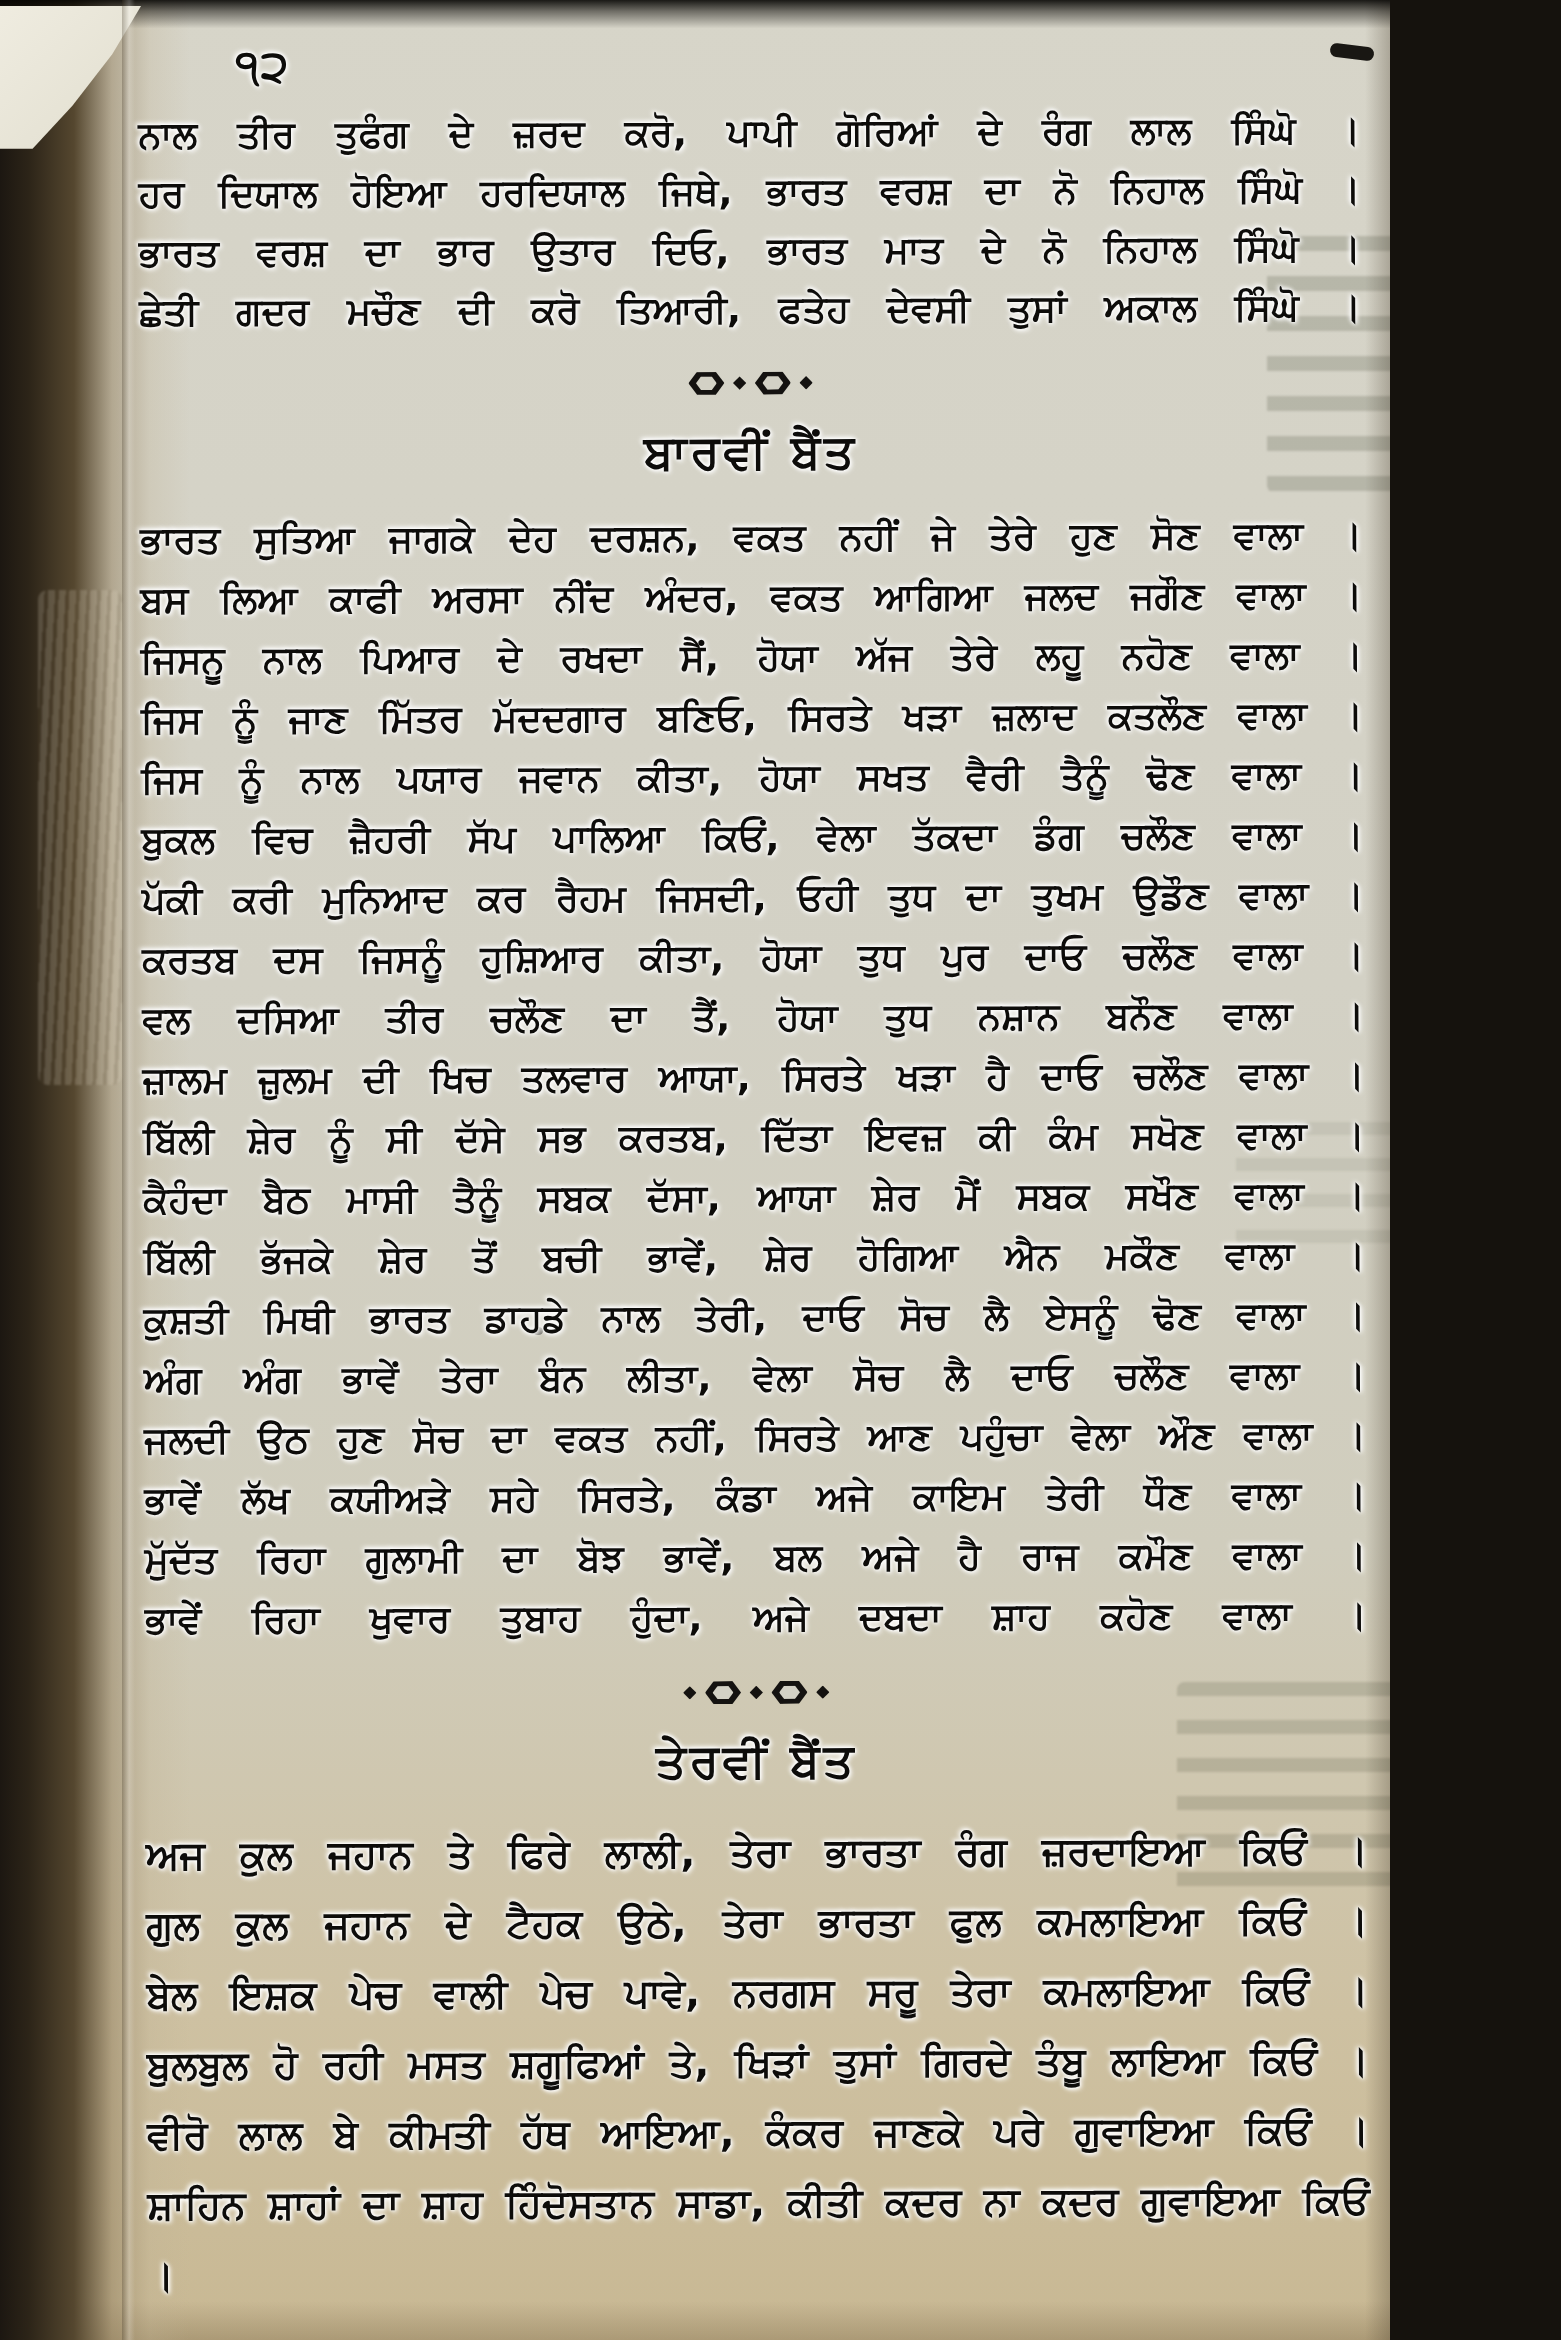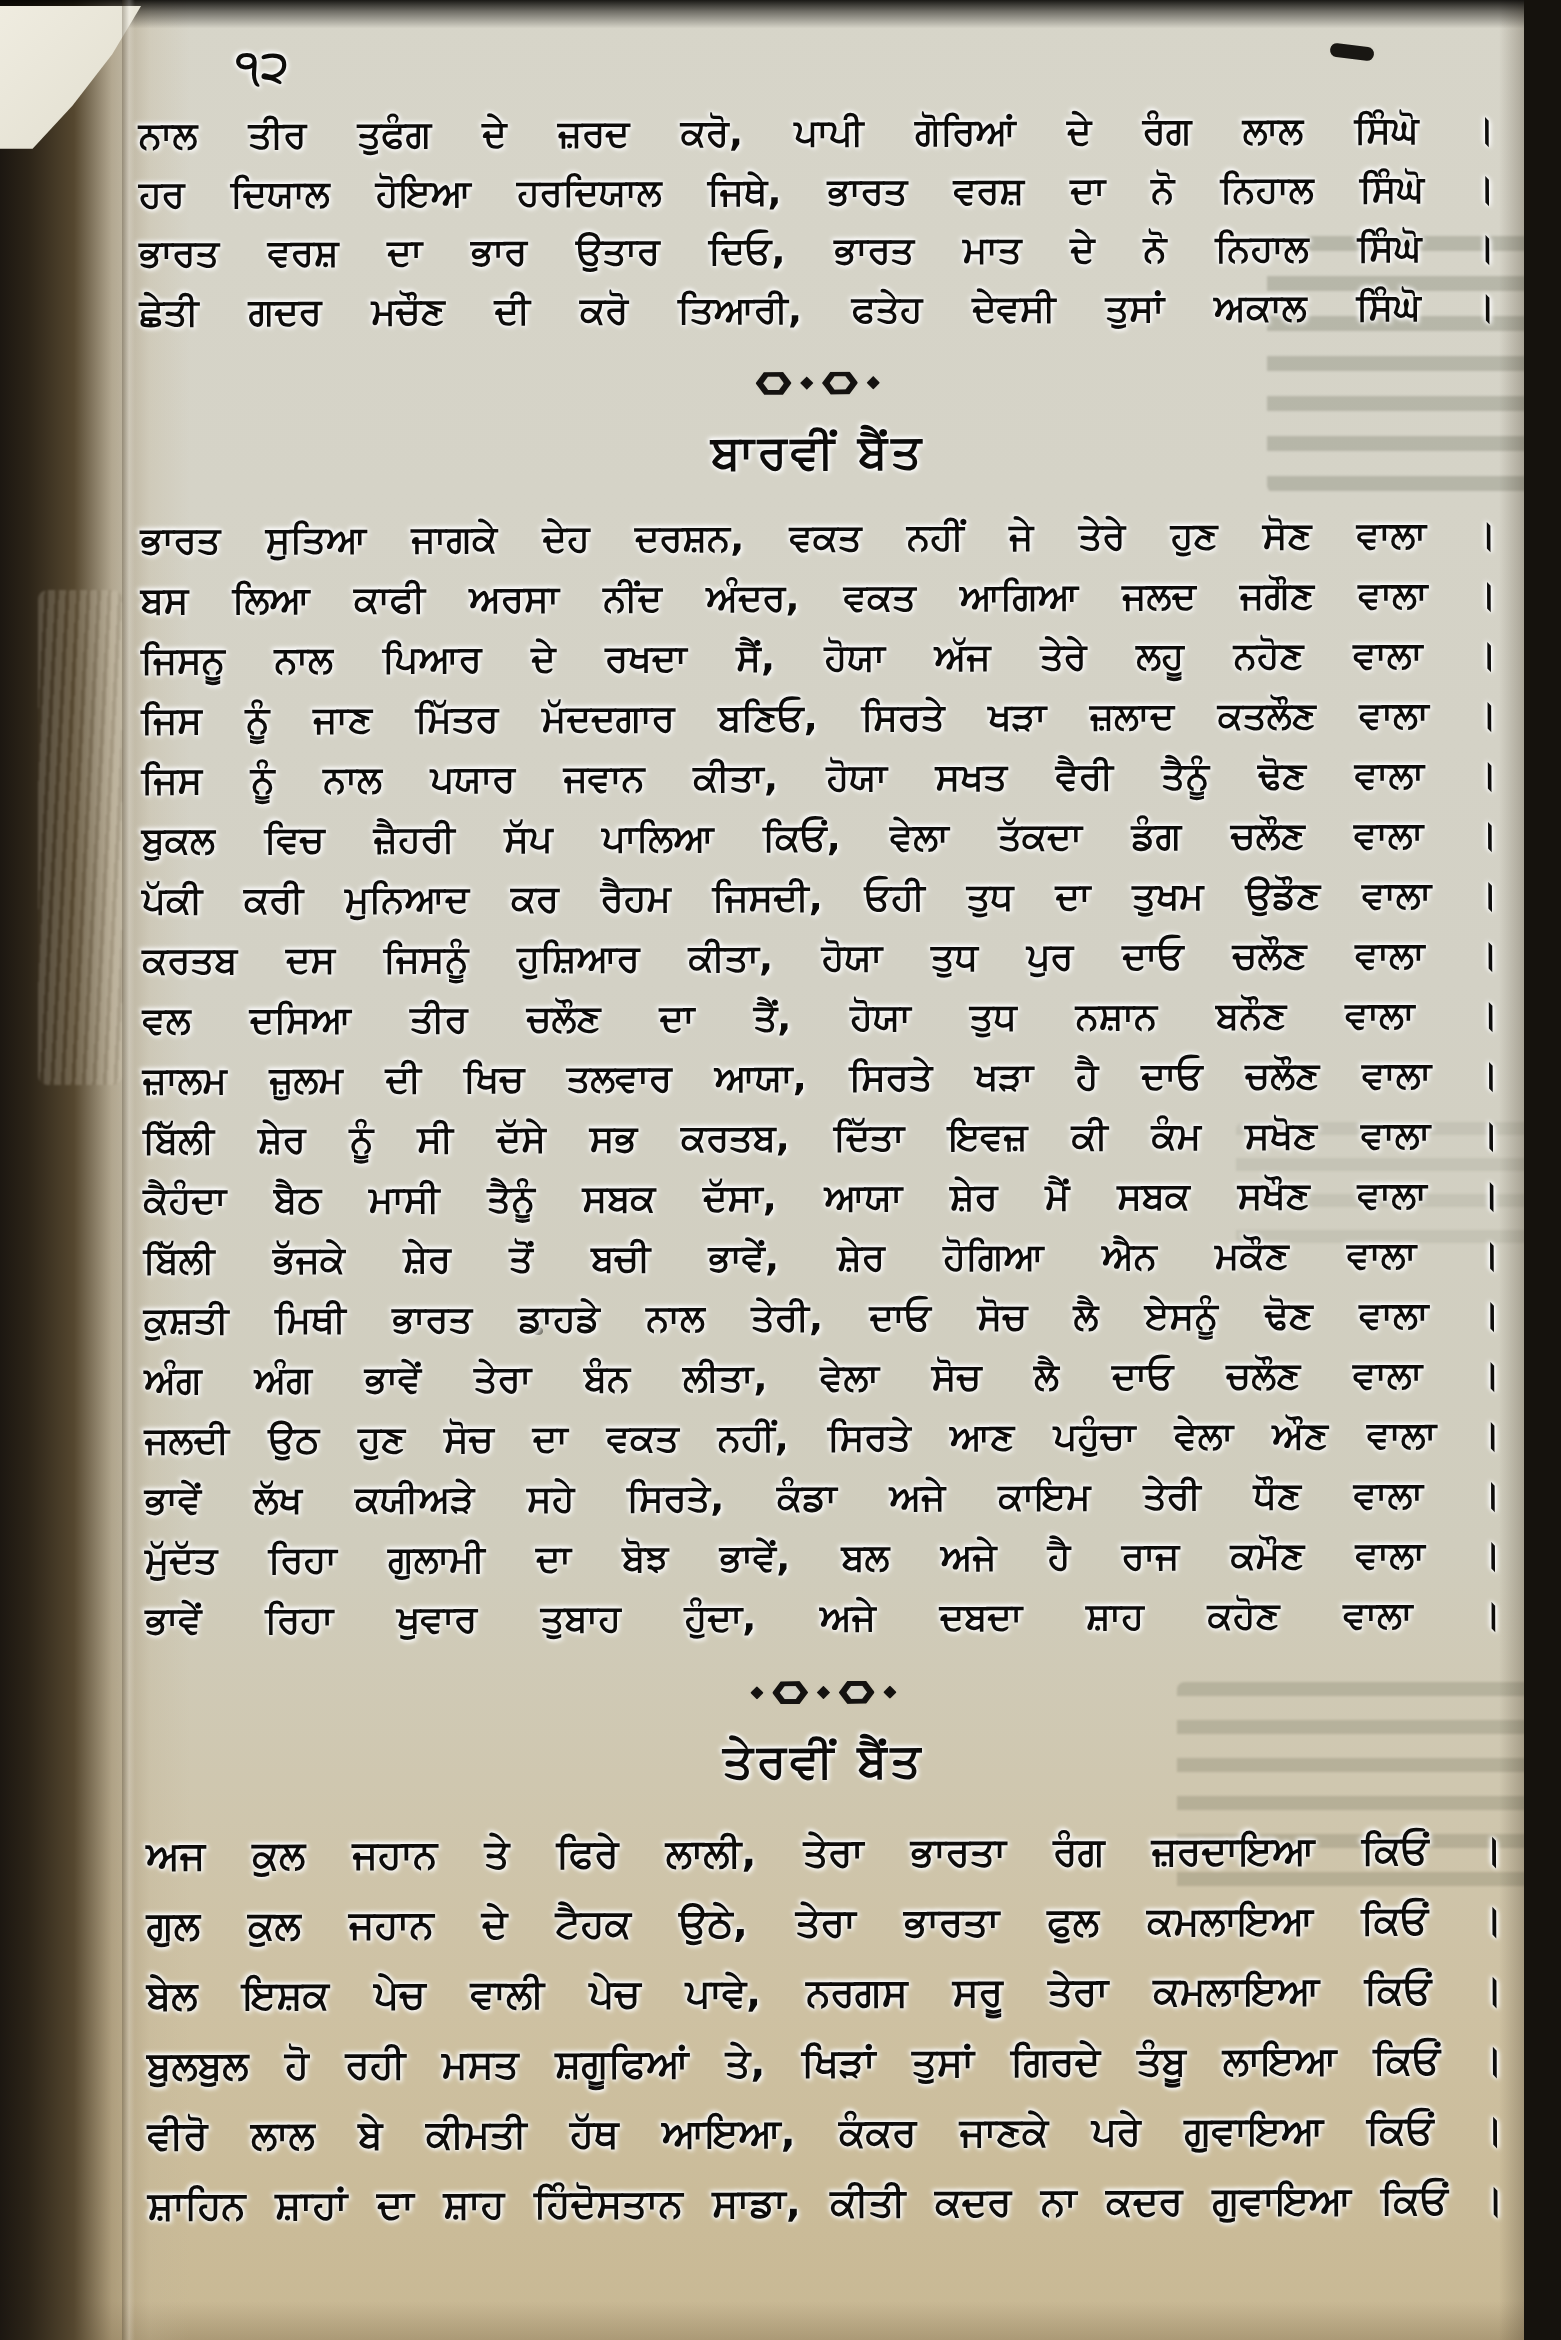--- a/index.html
+++ b/index.html
@@ -1,18 +1,18 @@
 <!DOCTYPE html>
 <html style="font-size:15px"><head>
 <meta charset="utf-8">
 <style>
   html,body{margin:0;padding:0;background:#15120d;}
   .page{
     position:relative;
-    width:1524px;height:2341px;
+    width:1390px;height:2341px;
     overflow:hidden;
     font-family:"DejaVu Sans","Liberation Sans",sans-serif;
     background:
       linear-gradient(180deg, rgba(5,4,2,.9) 0px, rgba(10,8,5,.5) 11.4px, rgba(0,0,0,0) 28.5px),
       linear-gradient(90deg, #1c1711 0px, #2c2418 28.5px, #55472f 74px, rgba(150,132,100,.55) 112px, rgba(190,176,146,.25) 150px, rgba(0,0,0,0) 190px),
       linear-gradient(270deg, rgba(70,58,40,.30) 0px, rgba(0,0,0,0) 25px),
       linear-gradient(0deg, rgba(94,72,40,.28) 0px, rgba(0,0,0,0) 40px),
       linear-gradient(180deg, #d7d5c9 0%, #d3d1c5 42%, #d0cdbd 66%, #cec1a2 86%, #c8b893 100%);
   }
   .torn-corner{

